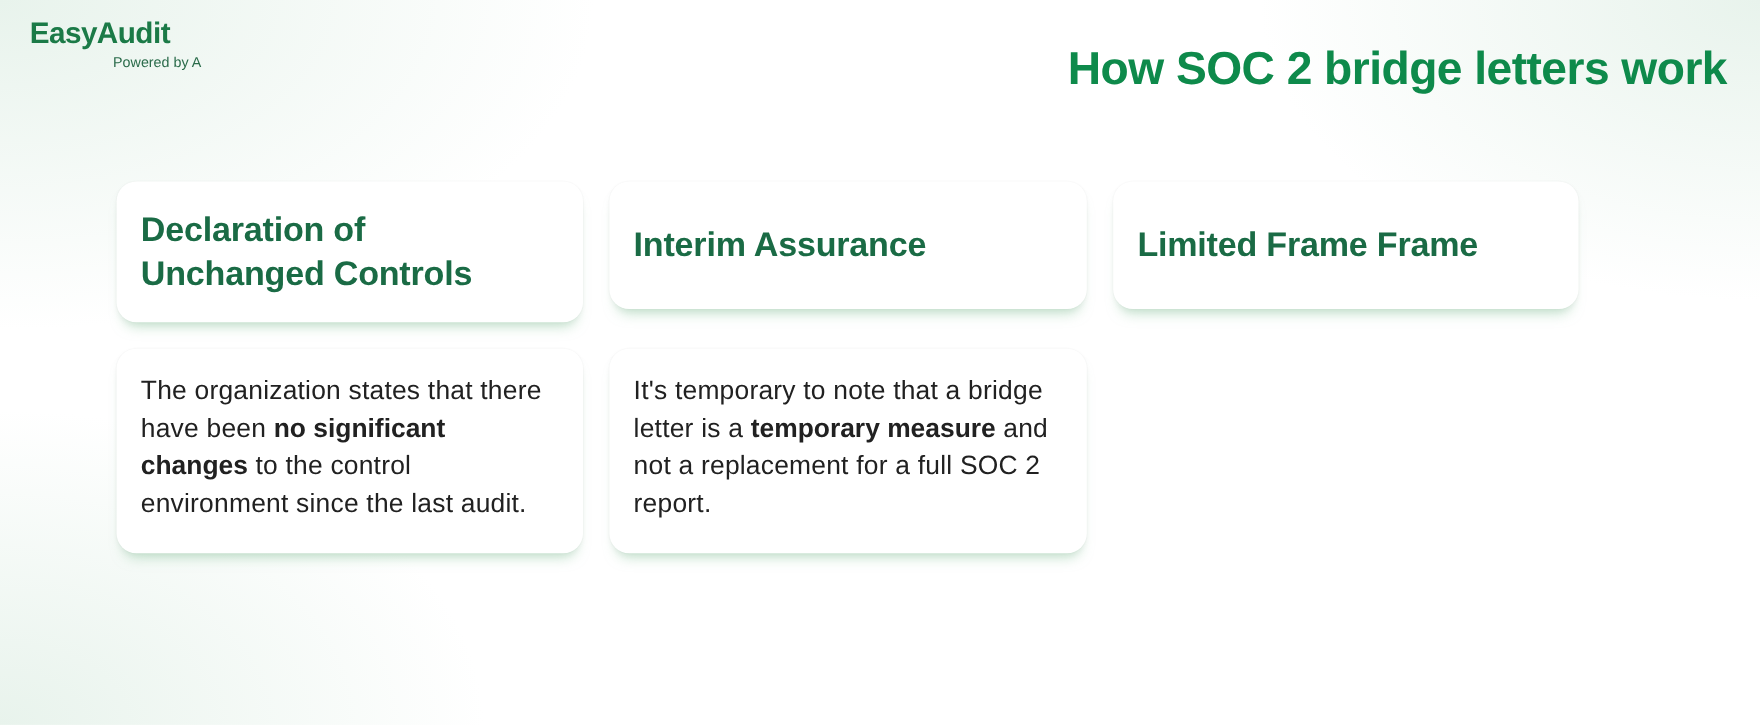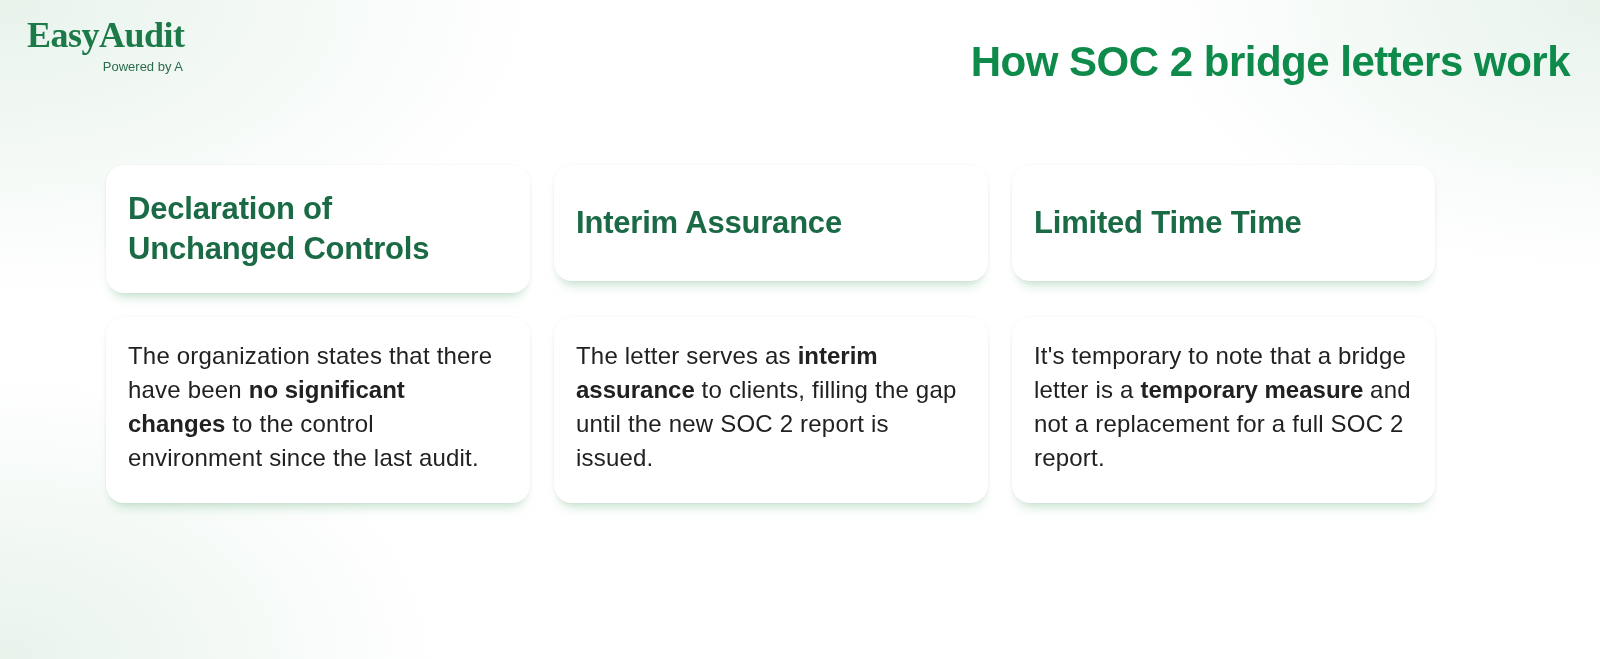--- a/index.html
+++ b/index.html
@@ -22,27 +22,26 @@
     position:relative;
   }
 
   .logo-block{
     position:absolute;
     left:27px;
     top:16px;
     width:156px;
   }
   .logo-text{
-    font-size:36px;
+    font-size:27px;
     font-weight:bold;
     letter-spacing:-0.5px;
     color:var(--logo-green);
     line-height:1.1;
     white-space:nowrap;
-    font-family:Liberation Serif, serif;
   }
   .logo-tagline{
     font-size:13px;
     color:#2a6b4a;
     text-align:right;
     margin-top:3px;
     white-space:nowrap;
   }
 
   .page-title{
@@ -124,28 +123,25 @@
   <div class="card header-card">
     <div class="card-heading">Declaration of
 Unchanged Controls</div>
   </div>
 
   <div class="card header-card short">
     <div class="card-heading">Interim Assurance</div>
   </div>
 
   <div class="card header-card short">
-    <div class="card-heading">Limited Time Time</div>
+    <div class="card-heading">Limited Frame Frame</div>
   </div>
 
   <div class="card body-card">
     <p class="card-paragraph"><span>The organization states that there have been </span><span class="b">no significant changes</span><span> to the control environment since the last audit.</span></p>
   </div>
 
-  <div class="card body-card">
-    <p class="card-paragraph"><span>The letter serves as </span><span class="b">interim assurance</span><span> to clients, filling the gap until the new SOC 2 report is issued.</span></p>
-  </div>
 
   <div class="card body-card">
     <p class="card-paragraph"><span>It's temporary to note that a bridge letter is a </span><span class="b">temporary measure</span><span> and not a replacement for a full SOC 2 report.</span></p>
   </div>
 
 </section>
 
 </body></html>

